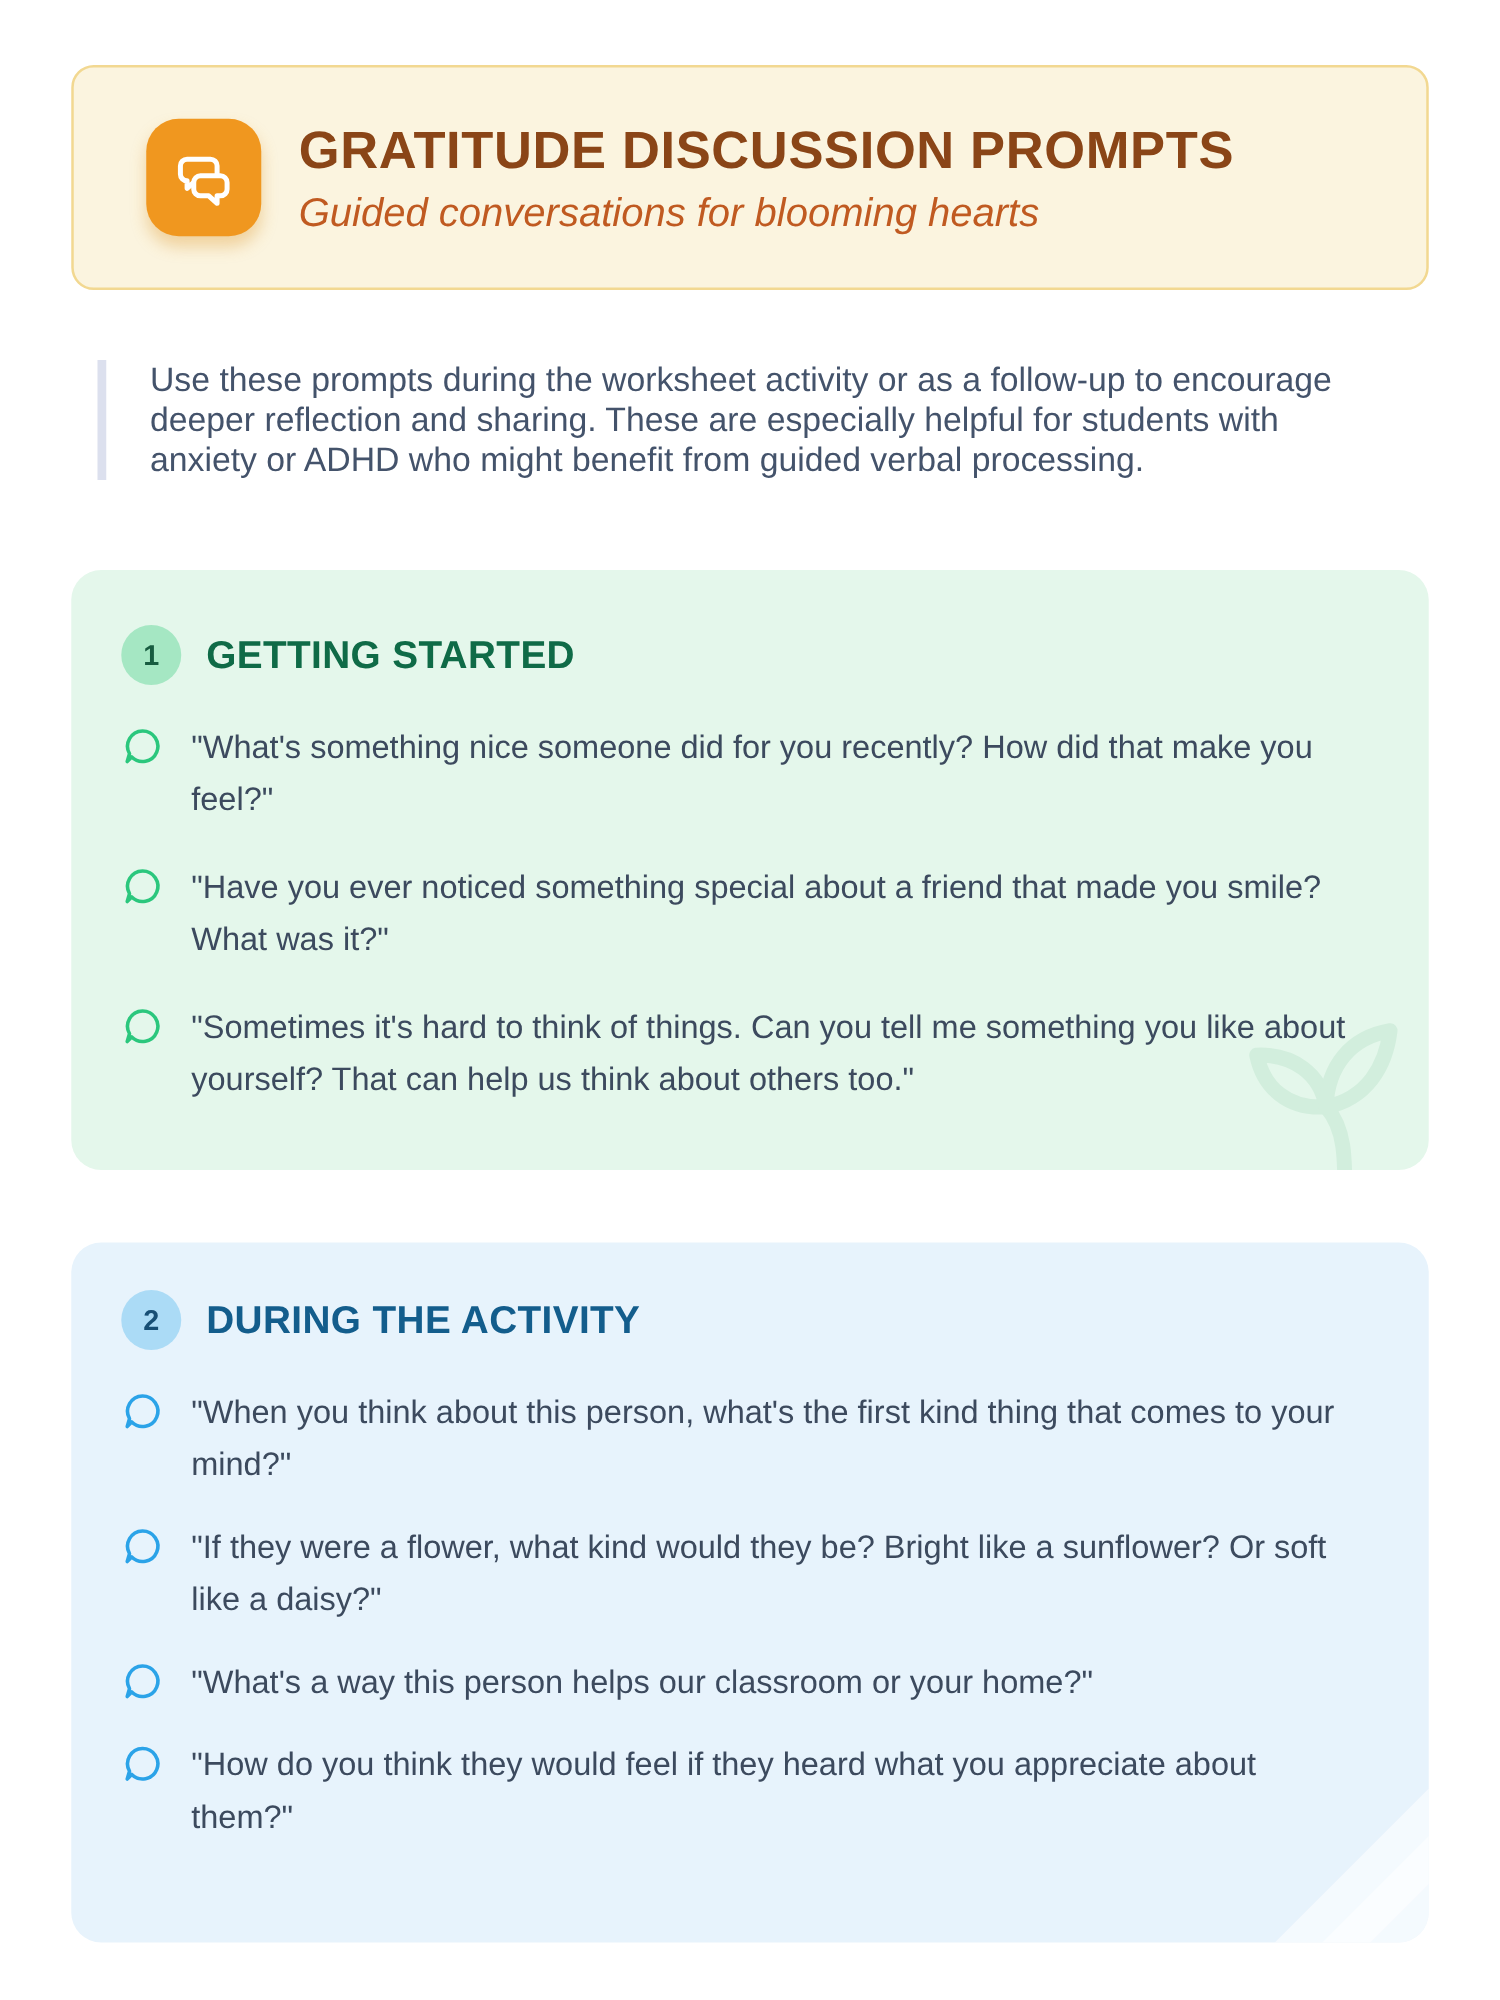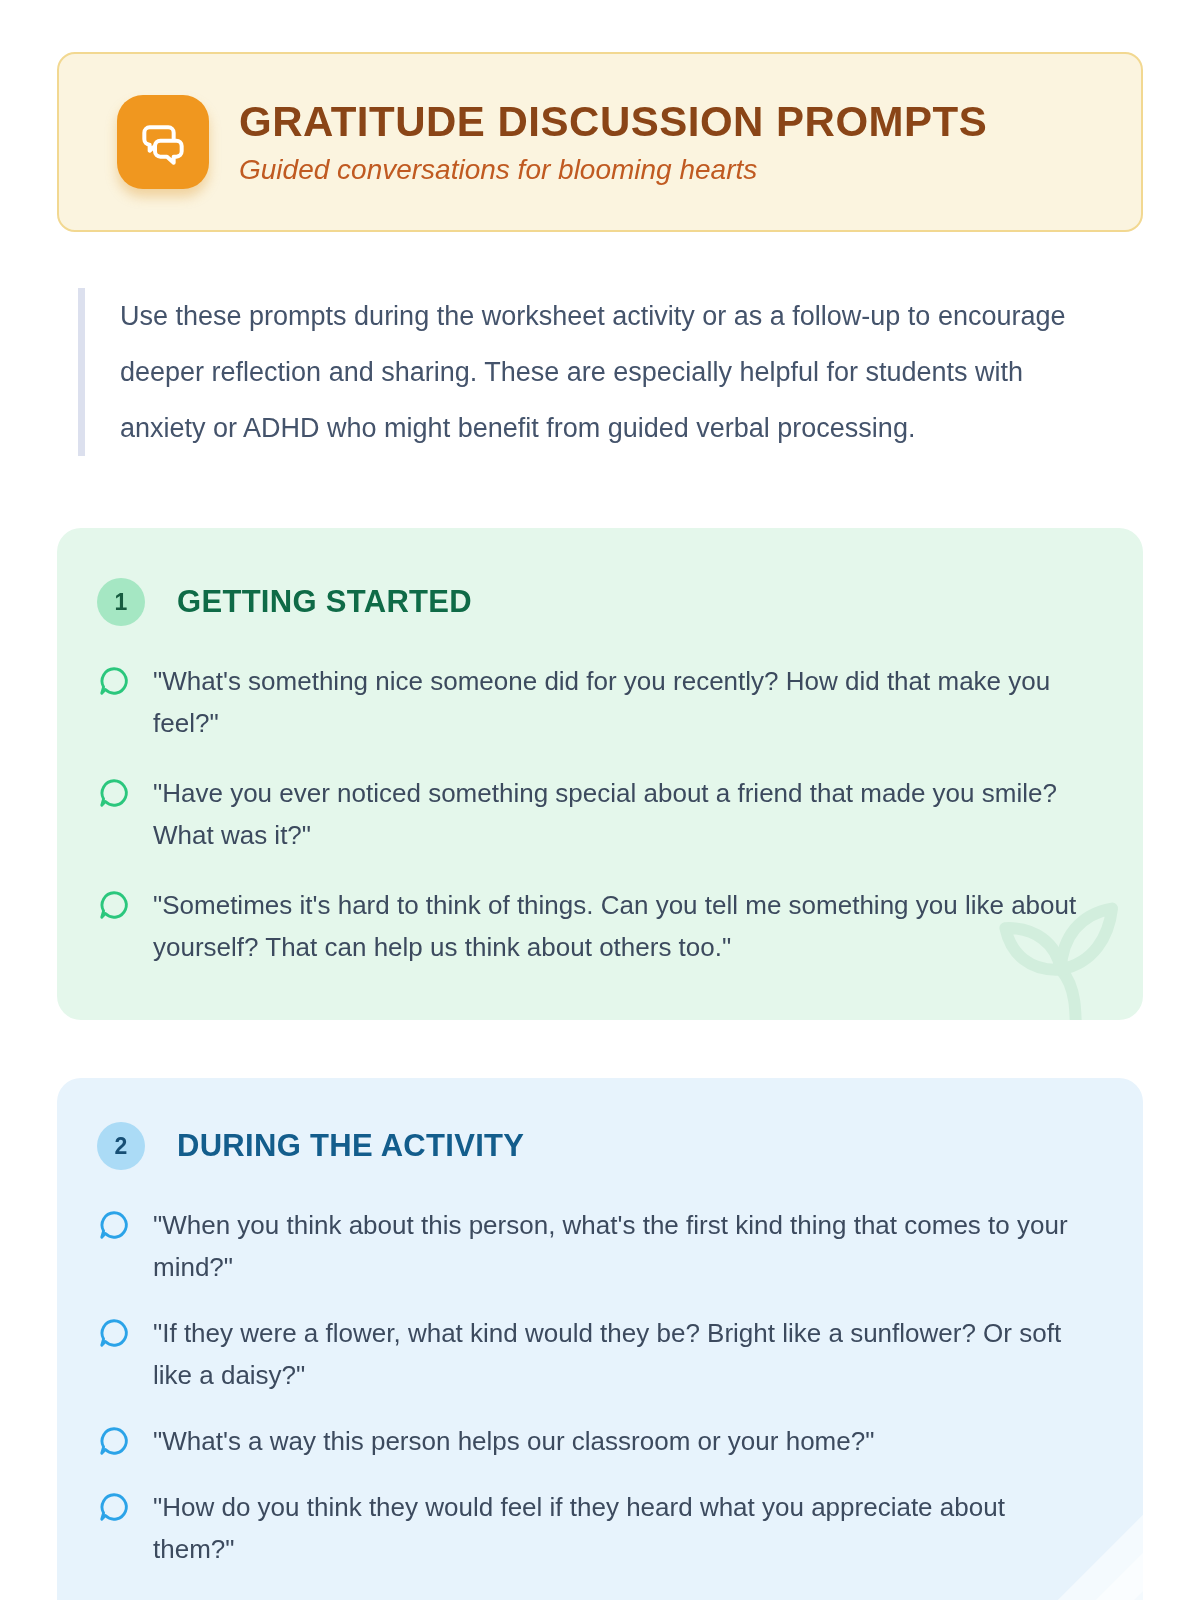--- a/index.html
+++ b/index.html
@@ -28,54 +28,54 @@
     display:flex;align-items:center;justify-content:center;
     box-shadow:0 8px 12px rgba(222,150,40,.35);
   }
   .header-icon svg{width:64px;height:64px;}
   .header-text{margin-left:30px;}
   .header-text h1{
     margin:0;font-size:42px;font-weight:bold;letter-spacing:.5px;
     color:var(--title,#8a4517);
   }
   .header-text .subtitle{
-    margin:8px 0 0 0;font-size:28px;font-style:italic;
+    margin:8px 0 0 0;font-size:32px;font-style:italic;
     color:var(--subtitle,#c05a21);
   }
 
   
   .intro{
     margin:56px 57px 0 78px;
     border-left:7px solid var(--intro_bar,#dce0ee);
     padding-left:35px;
   }
   .intro p{
     margin:0;max-width:990px;
-    font-size:27px;line-height:56px;
+    font-size:27px;line-height:32px;
     color:var(--intro_text,#44536b);
   }
 
   
   .card{
     position:relative;overflow:hidden;
     margin:0 57px;box-sizing:border-box;
     border-radius:24px;
     padding:44px 44px 52px 40px;
   }
   .card.green{margin-top:72px;background:var(--green_card_bg,#e4f7eb);}
   .card.blue{margin-top:58px;background:var(--blue_card_bg,#e7f3fc);min-height:560px;padding-top:38px;}
   .card-head{display:flex;align-items:center;gap:20px;}
   .badge{
     width:48px;height:48px;border-radius:50%;
     display:flex;align-items:center;justify-content:center;
     font-size:23px;font-weight:bold;flex:0 0 auto;
   }
   .card.green .badge{background:var(--green_badge_bg,#a5e7c3);color:var(--green_badge_text,#175c40);}
   .card.blue  .badge{background:var(--blue_badge_bg,#abdbf6);color:var(--blue_badge_text,#174f75);}
-  .card-head h2{margin:12px;font-size:31px;font-weight:bold;letter-spacing:.3px;}
+  .card-head h2{margin:0;font-size:31px;font-weight:bold;letter-spacing:.3px;}
   .card.green .card-head h2{color:var(--green_heading,#0f6b47);}
   .card.blue  .card-head h2{color:var(--blue_heading,#135d8c);}
 
   .prompt{display:flex;align-items:flex-start;gap:22px;margin-top:28px;position:relative;z-index:1;}
   .card.blue .prompt + .prompt{margin-top:24px;}
   .bubble-icon{flex:0 0 auto;width:34px;height:34px;margin-top:4px;}
   .bubble-icon svg{width:34px;height:34px;display:block;}
   .card.green .bubble-icon{color:var(--green_bubble,#2bc77d);}
   .card.blue  .bubble-icon{color:var(--blue_bubble,#2ba3e8);}
   .prompt p{margin:0;font-size:26px;line-height:42px;color:var(--prompt_text,#3c4a5e);max-width:940px;}

